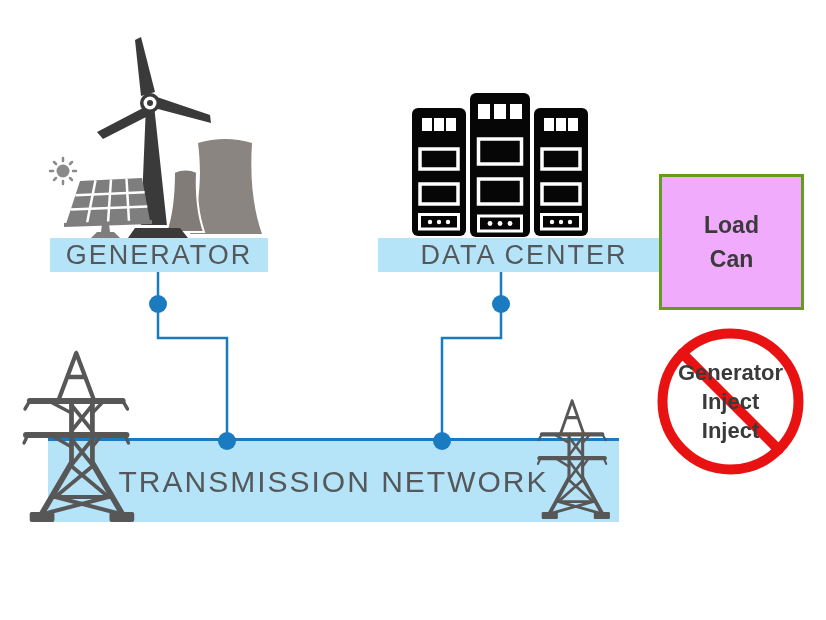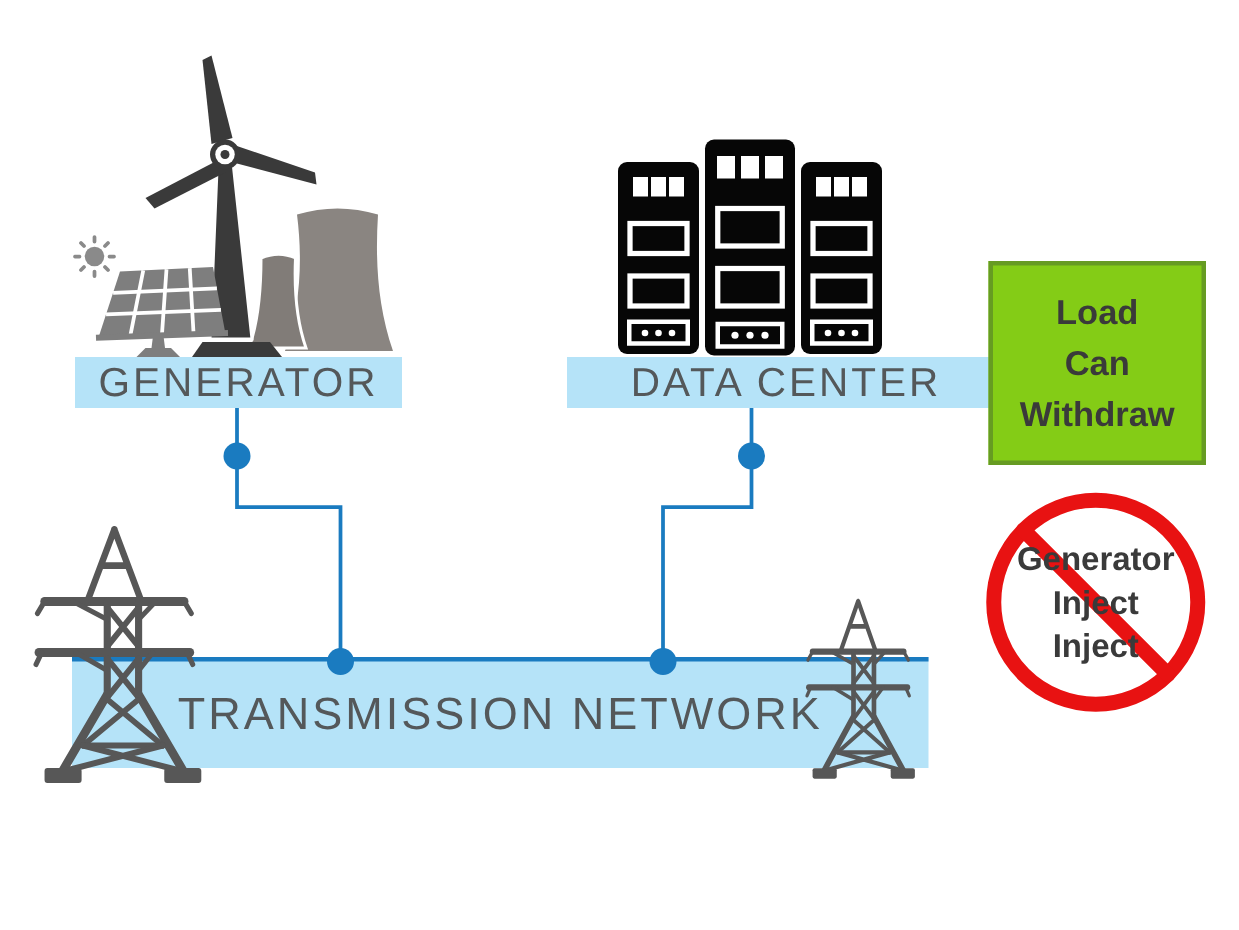--- a/index.html
+++ b/index.html
@@ -9,27 +9,27 @@
     --panel-gray:#7e7e7e; --sun-gray:#8a8a8a; --label-gray:#54585a;
     --text-dark:#3a3a3a; --poi-dark:#1a1a1a;
   }
   *{margin:0;padding:0;box-sizing:border-box;}
   html,body{background:#ffffff;}
   body{font-family:"Liberation Sans",sans-serif;}
   .canvas{position:relative;width:826px;height:620px;background:#fff;overflow:hidden;}
   .abs{position:absolute;}
   .banner{background:var(--banner-blue);display:flex;align-items:center;justify-content:center;}
   .banner-label{color:var(--label-gray);font-size:27px;letter-spacing:2px;white-space:nowrap;}
-  .band{left:48px;top:438px;width:571px;height:74px;background:var(--banner-blue);
+  .band{left:48px;top:438px;width:571px;height:84px;background:var(--banner-blue);
         border-top:3px solid var(--line-blue);display:flex;align-items:center;justify-content:center;}
   .band-label{color:var(--label-gray);font-size:30px;letter-spacing:2px;white-space:nowrap;}
   .poi{left:228px;top:379px;width:214px;text-align:center;color:var(--poi-dark);
        font-size:19px;line-height:24px;}
   .load-box{left:659px;top:174px;width:145px;height:136px;border:3px solid var(--allow-green);
-            background:#84cc16;display:flex;flex-direction:column;align-items:center;justify-content:center;}
+            background:#f0abfc;display:flex;flex-direction:column;align-items:center;justify-content:center;}
   .load-box span{font-size:23px;font-weight:600;line-height:34px;color:var(--text-dark);}
   .no-sign{left:653px;top:324px;width:155px;height:155px;}
   .no-sign .txt{position:absolute;inset:0;display:flex;flex-direction:column;align-items:center;
                 justify-content:center;}
   .no-sign .txt span{font-size:22px;font-weight:600;line-height:29px;color:var(--text-dark);white-space:nowrap;}
   svg{display:block;}
   .overlay{left:0;top:0;pointer-events:none;}
 </style>
 </head>
 <body>
@@ -157,21 +157,20 @@
       <circle cx="142" cy="132" r="2.2" fill="#fff"></circle>
         <circle cx="151" cy="132" r="2.2" fill="#fff"></circle>
         <circle cx="160" cy="132" r="2.2" fill="#fff"></circle>
     </g>
   </svg>
 
 
   <div class="abs load-box">
     <span>Load</span>
     <span>Can</span>
-    <span>Withdraw</span>
   </div>
 
   <div class="abs no-sign">
     <svg width="155" height="155" viewBox="0 0 155 155">
       <circle cx="77.5" cy="77.5" r="68" fill="none" stroke="var(--prohibit-red)" stroke-width="10"></circle>
       <line x1="29.4" y1="29.4" x2="125.6" y2="125.6" stroke="var(--prohibit-red)" stroke-width="10" stroke-linecap="round"></line>
     </svg>
     <div class="txt">
       <span>Generator</span>
       <span>Inject</span>

